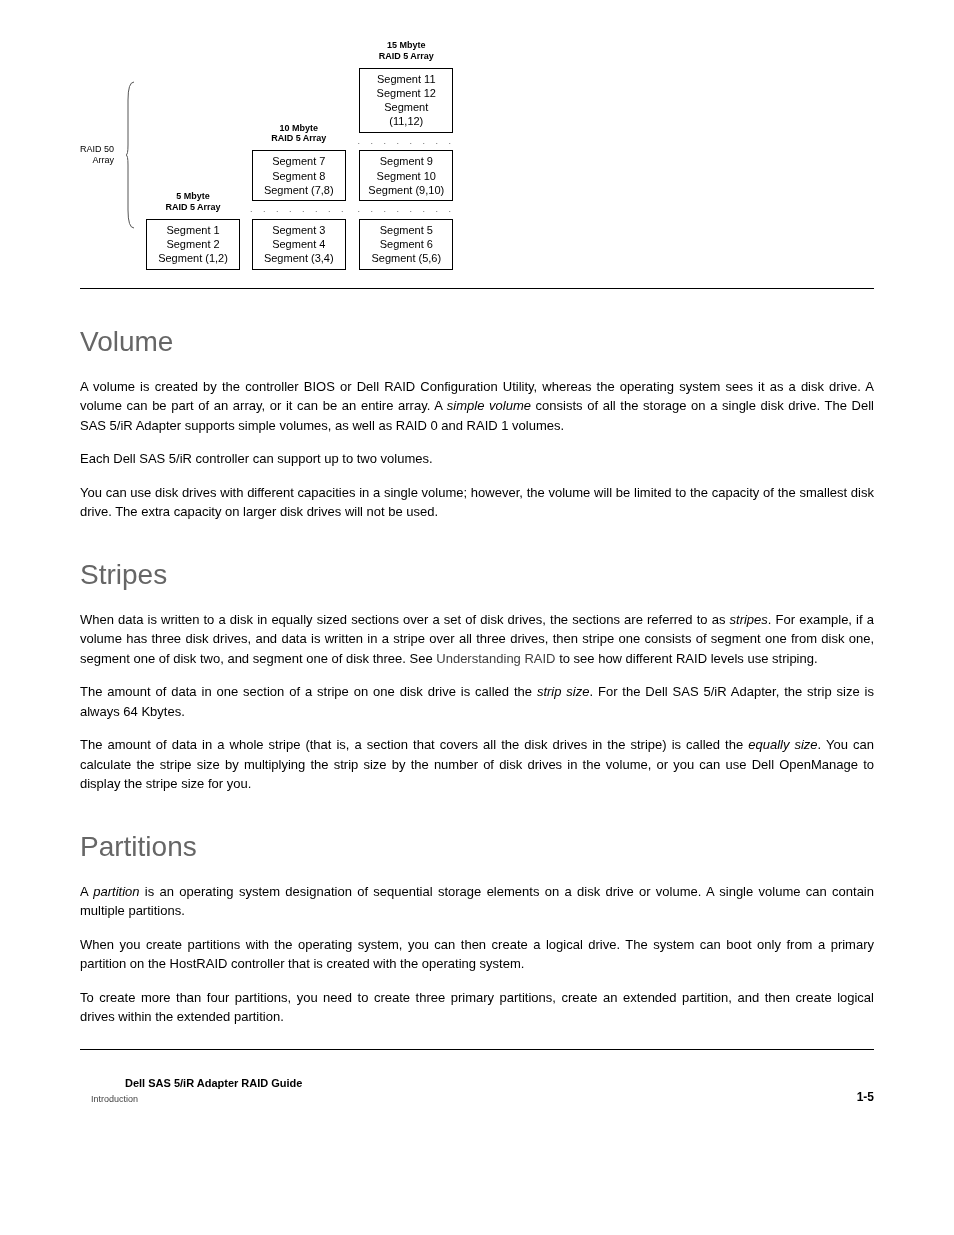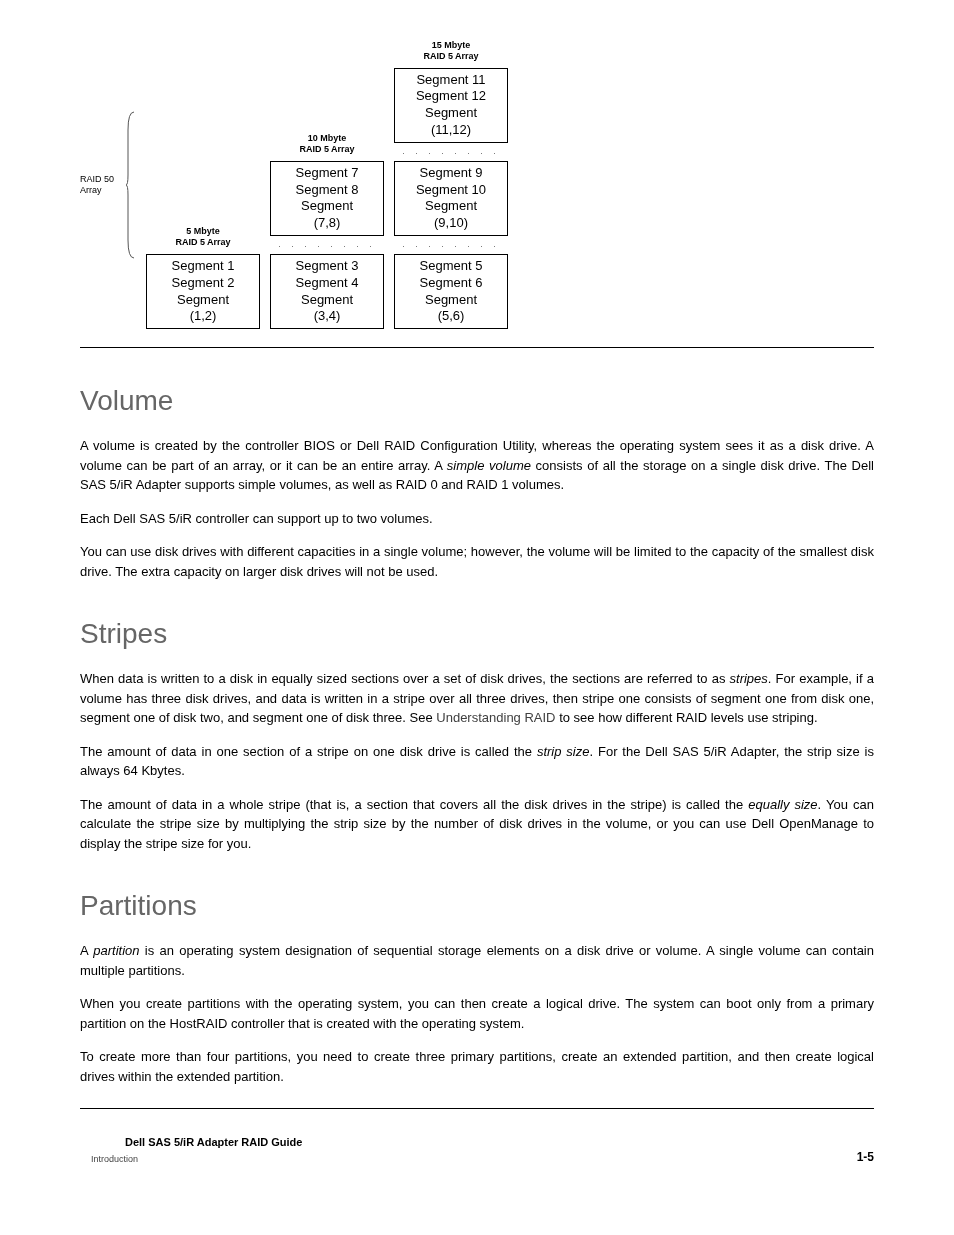--- a/index.html
+++ b/index.html
@@ -14,20 +14,21 @@
   .figure-area {
     margin-bottom: 18px;
   }
   .figure-row {
     display: flex;
     align-items: flex-end;
     gap: 10px;
   }
   .side-label {
     font-size: 9px;
+    text-align: right;
     line-height: 1.2;
     margin-right: 2px;
     align-self: center;
   }
   .brace {
     display: flex;
     flex-direction: column;
     font-size: 32px;
     line-height: 1;
     align-self: stretch;
@@ -47,24 +48,24 @@
   }
   .col-header {
     font-size: 9px;
     font-weight: bold;
     text-align: center;
     line-height: 1.2;
     margin-bottom: 2px;
   }
   .seg-box {
     border: 1px solid #000;
-    font-size: 13px;
+    font-size: 11px;
     text-align: center;
     line-height: 1.3;
-    padding: 3px 16px;
+    padding: 3px 6px;
     width: 80px;
   }
   .dots {
     font-size: 9px;
     letter-spacing: 4px;
     color: #666;
     margin: -2px 0;
   }
   hr.sep {
     border: none;

